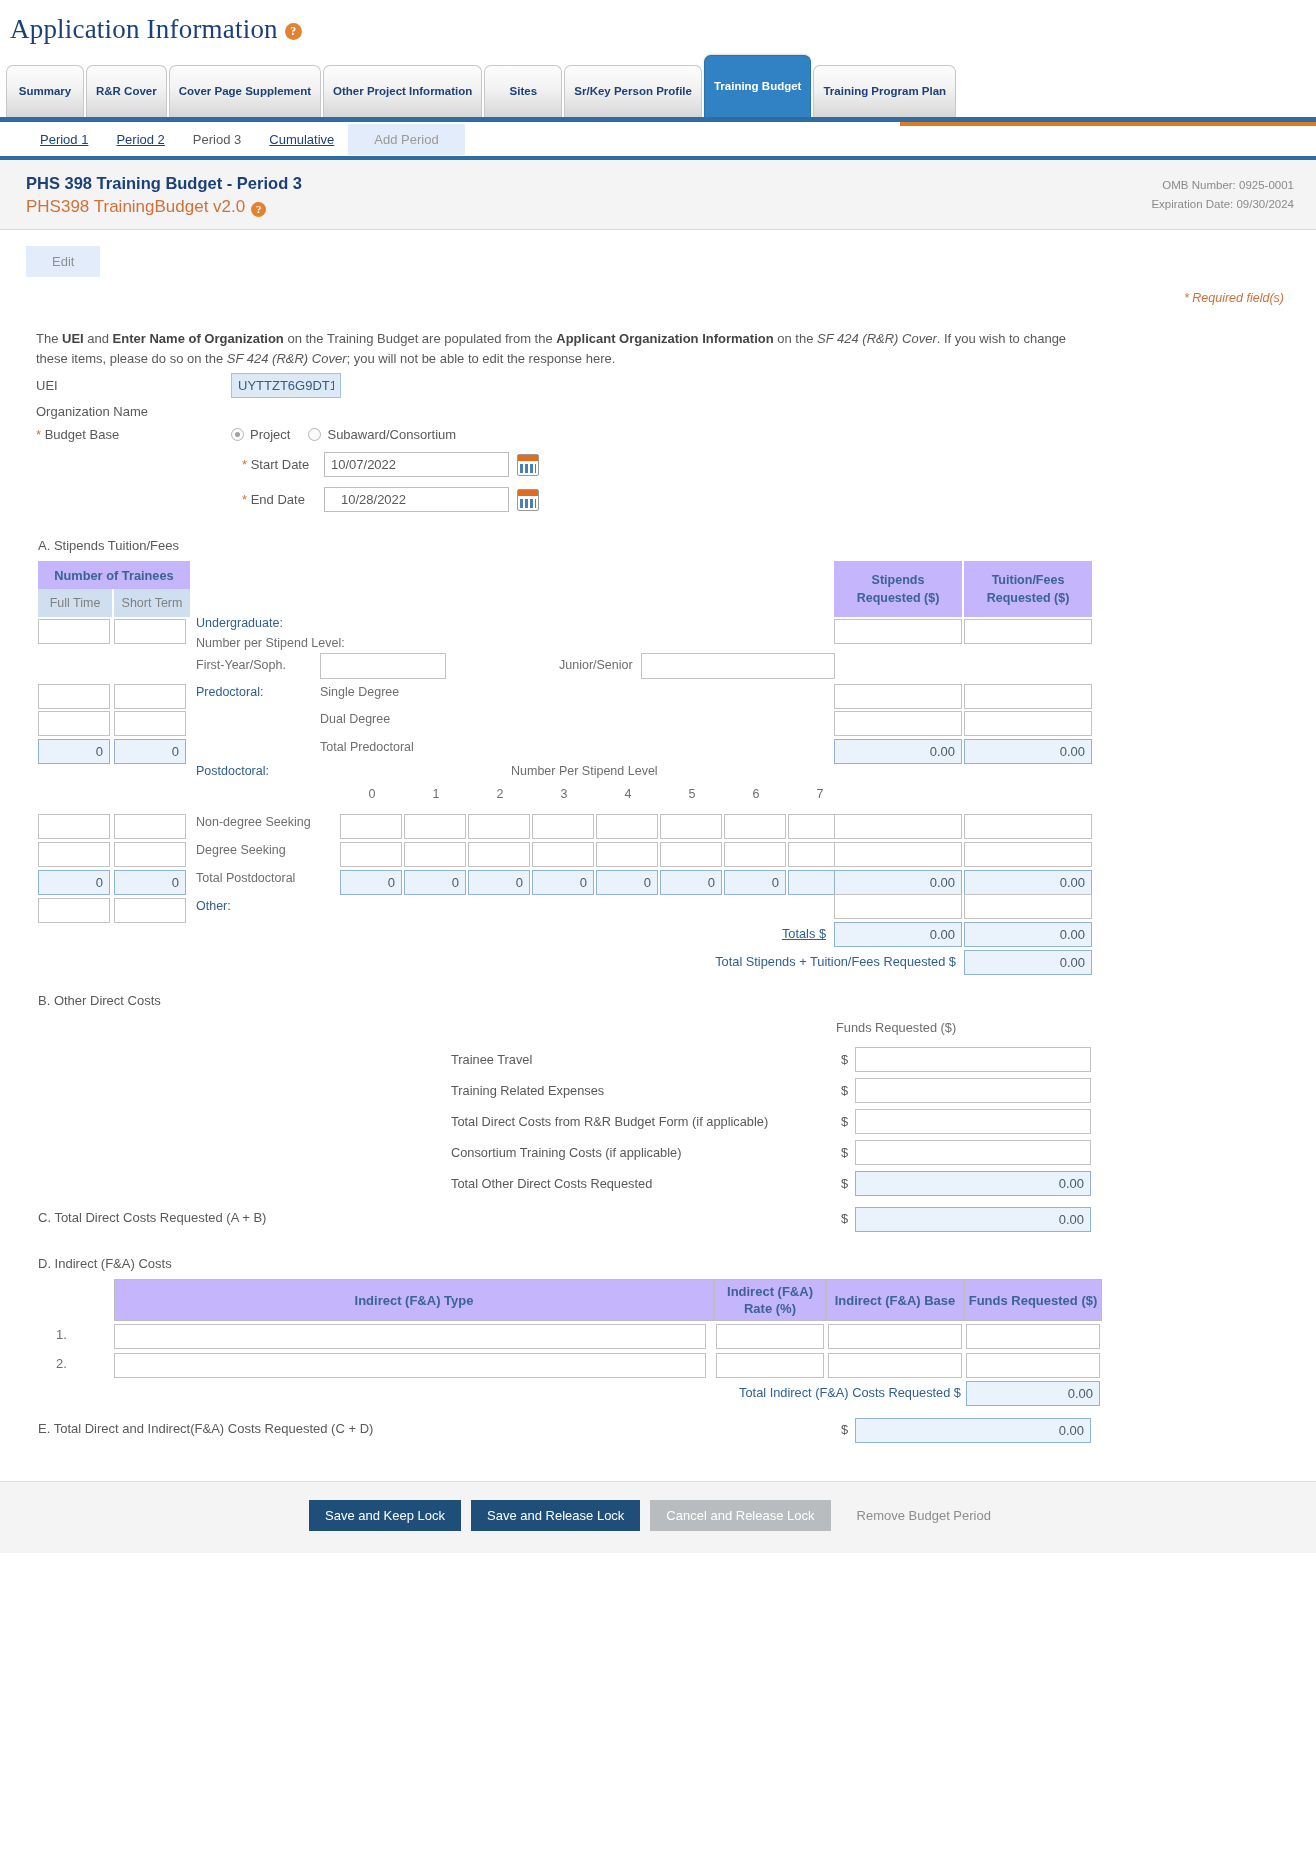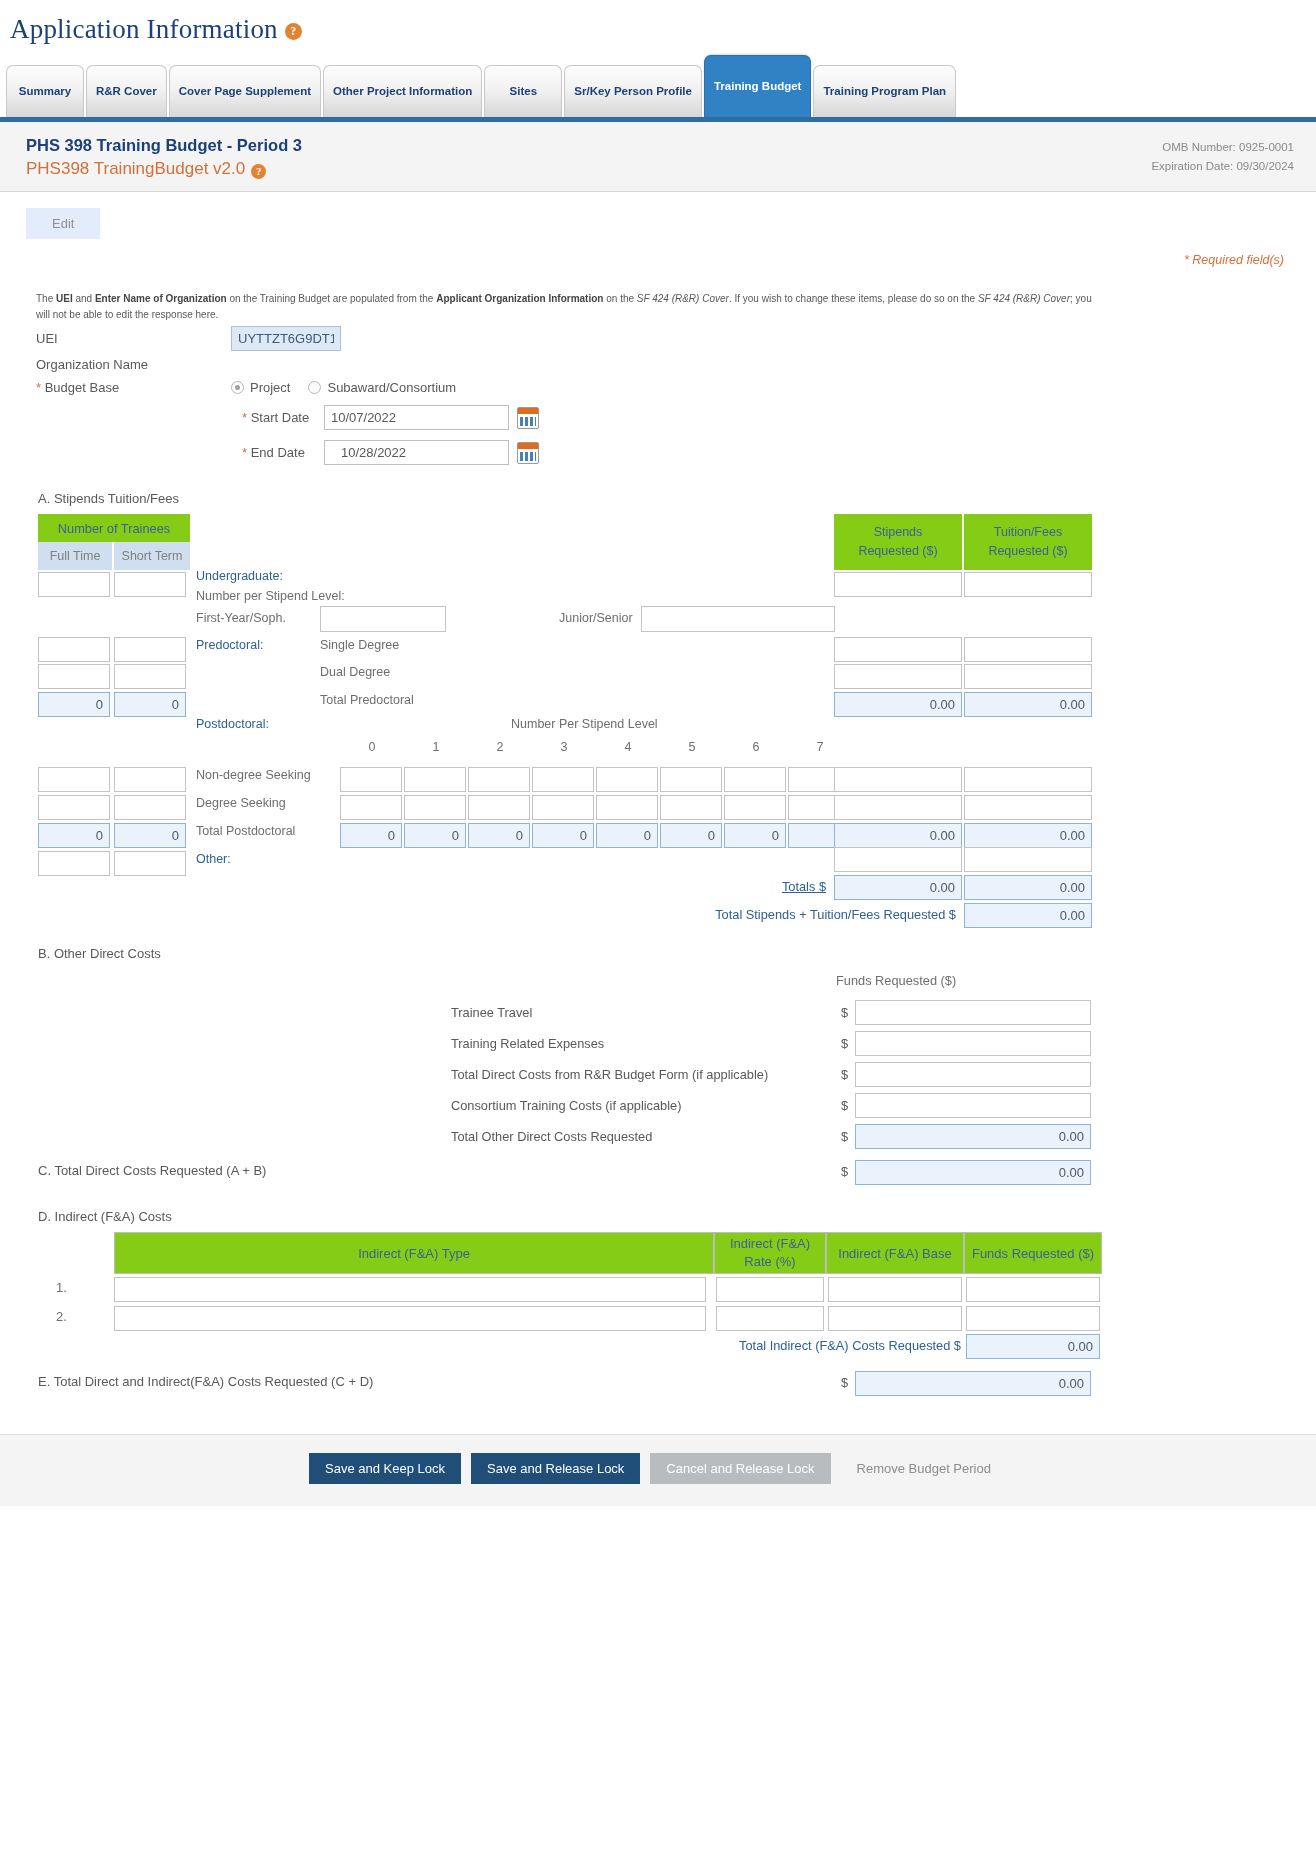--- a/index.html
+++ b/index.html
@@ -72,21 +72,21 @@
   
   .form-body { padding:16px 26px 0 26px; background:#fff; }
   .edit-btn {
     background:#e2ecfa; color:#909090; border:none; font-size:13px;
     padding:8px 26px; cursor:pointer; font-family:inherit;
   }
   .required-note {
     text-align:right; color:#d2703a; font-style:italic; font-size:12.5px;
     margin:14px 6px 0 0;
   }
-  .intro { margin:24px 0 4px 10px; font-size:10px; line-height:1.55; color:#58595b; max-width:1060px;}
+  .intro { margin:24px 0 4px 10px; font-size:13px; line-height:1.55; color:#58595b; max-width:1060px;}
   .intro b { color:#444; }
   .intro i { font-style:italic; }
 
   .fieldrow { display:flex; align-items:center; margin:4px 0 0 10px; }
   .fieldlabel { width:195px; font-size:13px; color:#58595b; }
   .req { color:#d2703a; }
 
   input[type=text] {
     font-family:inherit; font-size:13px; color:#3a5a80;
     border:1px solid #a8c0d8; background:#ddeaf6; padding:3px 6px; height:25px;
@@ -116,22 +116,22 @@
     background:
       linear-gradient(to right,#4a7fb5 0 3px,transparent 3px 5px,#4a7fb5 5px 8px,transparent 8px 10px,#4a7fb5 10px 13px,transparent 13px 15px,#4a7fb5 15px 18px);
     background-size:100% 3px; background-repeat:repeat-y;
   }
 
   
   .sec-label { margin:26px 0 8px 12px; font-size:13px; color:#58595b; }
   .grid { position:relative; font-size:12.5px; }
 
   .hdr-cell {
-    background:#84cc16; color:#3b6393; text-align:center;
-    display:flex; align-items:center; justify-content:center;
+    background:#c4b5fd; color:#3b6393; text-align:center;
+    display:flex; align-items:center; justify-content:center;font-weight:bold;
   }
   .hdr-sub { background:#cfdff0; color:#808080; text-align:center;
     display:flex; align-items:center; justify-content:center; font-size:12.5px;}
   .lbl-blue { color:#2f6093; }
   .lbl-grey { color:#6d6e71; }
   .num-in { width:72px; height:25px; }
   .stip-in { width:128px; height:25px; text-align:right; }
 
   
   .b-row { display:flex; align-items:center; height:31px; }
@@ -181,20 +181,30 @@
       </div>
     <div class="tab active">
         <span>Training Budget</span>
       </div>
     <div class="tab">
         <span>Training Program Plan</span>
       </div>
   </div>
   <div class="tabs-underline"></div>
 
+  <div style="position:relative;">
+    <div class="period-bar">
+      <span class="period-link">Period 1</span>
+      <span class="period-link">Period 2</span>
+      <span class="period-link current">Period 3</span>
+      <span class="period-link">Cumulative</span>
+      <span class="add-period">Add Period</span>
+    </div>
+    <div class="orange-rule"></div>
+  </div>
 </div>
 
 <div class="form-band">
   <div>
     <h2>PHS 398 Training Budget - Period 3</h2>
     <h3>
       <span>PHS398 TrainingBudget v2.0</span>
       <span class="help-icon small">?</span>
     </h3>
   </div>

